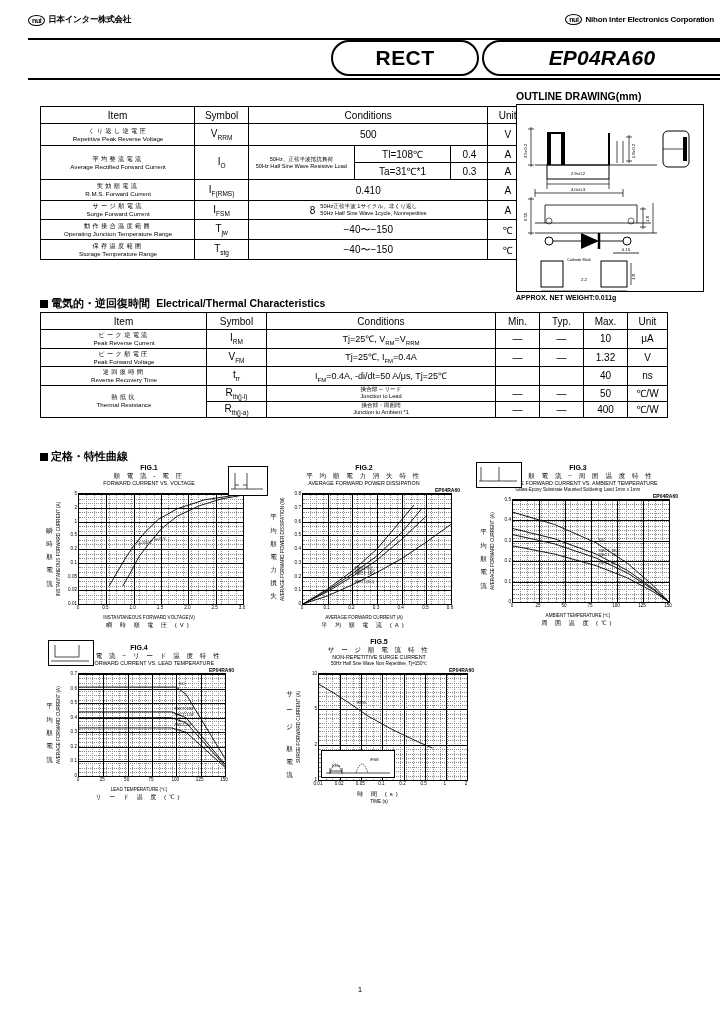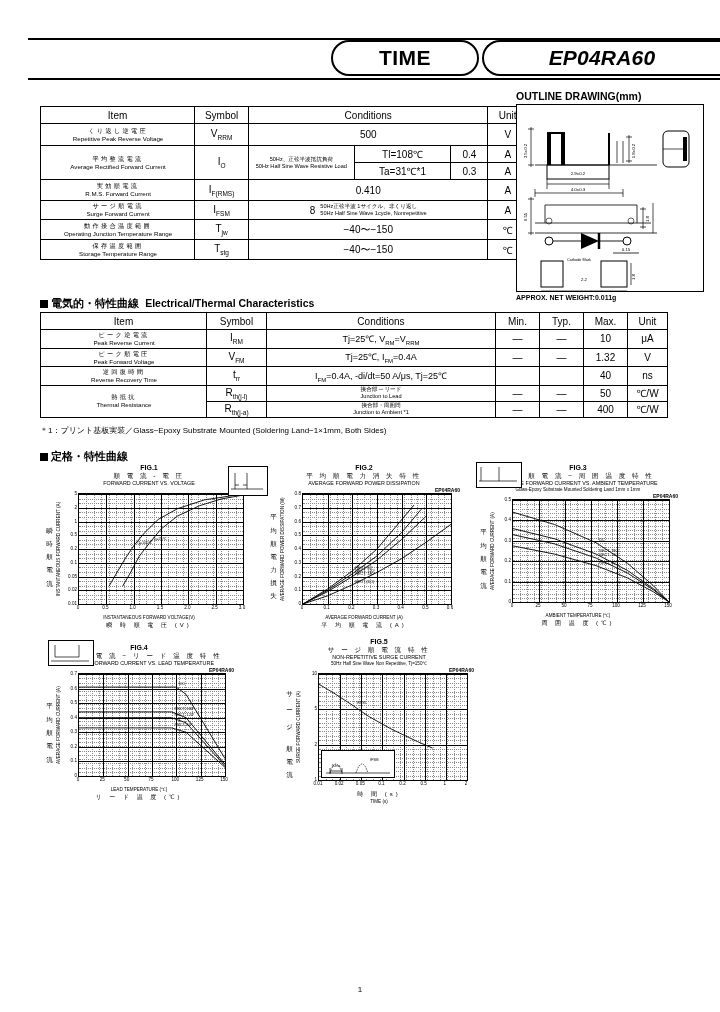--- a/index.html
+++ b/index.html
@@ -109,26 +109,36 @@
   .vlined { position:absolute; top:0; bottom:0; width:0; border-left:0.5px dotted #8a8a8a; }
 
   .minibox { position:absolute; border:0.8px solid #000; background:#fff; }
   .pgno { position:absolute; left:0; top:985px; width:720px; text-align:center; font-size:8px; }
 </style>
 </head>
 <body>
 
 <div class="page">
 
+  <div class="hdr">
+    <div class="logo-left">
+      <span class="nui">nui</span>
+      <span class="co-jp">日本インター株式会社</span>
+    </div>
+    <div class="logo-right">
+      <span class="nui">nui</span>
+      <span class="co-en">Nihon Inter Electronics Corporation</span>
+    </div>
+  </div>
   <div class="rule r1"></div>
   <div class="rule r2"></div>
 
   <div class="band">
     <div class="pill b">
-      <span class="t-fred">TIME</span>
+      <span class="t-fred">RECT</span>
     </div>
     <div class="pill c">
       <span class="t-part">EP04RA60</span>
     </div>
   </div>
 
 
   <table class="dt" id="maxtbl">
     <tbody>
       <tr class="hdrow">
@@ -284,21 +294,21 @@
         <text x="118" y="172" transform="rotate(-90 118 172)" text-anchor="middle">1.8</text>
         <text x="62" y="156" text-anchor="middle" font-size="3.8">Cathode Mark</text>
       </g>
     </svg>
   </div>
   <div class="od-weight">
     <span class="sq" style="width:6px;height:6px;"></span><span>APPROX. NET WEIGHT:0.011g</span>
   </div>
 
   <div class="sec" style="left:40px; top:296px;">
-    <span class="sq"></span><span class="jp">電気的・特性曲線</span>&nbsp;&nbsp;<span class="en">Electrical/Thermal  Characteristics</span>
+    <span class="sq"></span><span class="jp">電気的・逆回復時間</span>&nbsp;&nbsp;<span class="en">Electrical/Thermal  Characteristics</span>
   </div>
 
   <table class="dt" id="electbl">
     <tbody>
       <tr class="hdrow">
         <td class="item">Item</td>
         <td class="symb">Symbol</td>
         <td>Conditions</td>
         <td class="mn">Min.</td>
         <td class="tp">Typ.</td>
@@ -367,21 +377,20 @@
           <span class="cond2"><span>Junction to Ambient</span> <span>*1</span></span>
         </td>
         <td class="mn val">—</td>
         <td class="tp val">—</td>
         <td class="mx val">400</td>
         <td class="unit val">℃/W</td>
       </tr>
     </tbody>
   </table>
 
-  <div class="foot1">＊1：プリント基板実装／Glass−Epoxy Substrate Mounted  (Soldering Land−1×1mm, Both Sides)</div>
 
   <div class="sec" style="left:40px; top:449px;">
     <span class="sq"></span><span class="jp">定格・特性曲線</span>
   </div>
 
   <div class="figwrap" style="left:44px; top:464px; width:210px;">
     <div class="figno">FIG.1</div>
     <div class="figtt-jp">順 電 流 - 電 圧</div>
     <div class="figtt-en">FORWARD CURRENT VS. VOLTAGE</div>
     <div class="figpart">EP04RA60</div>

